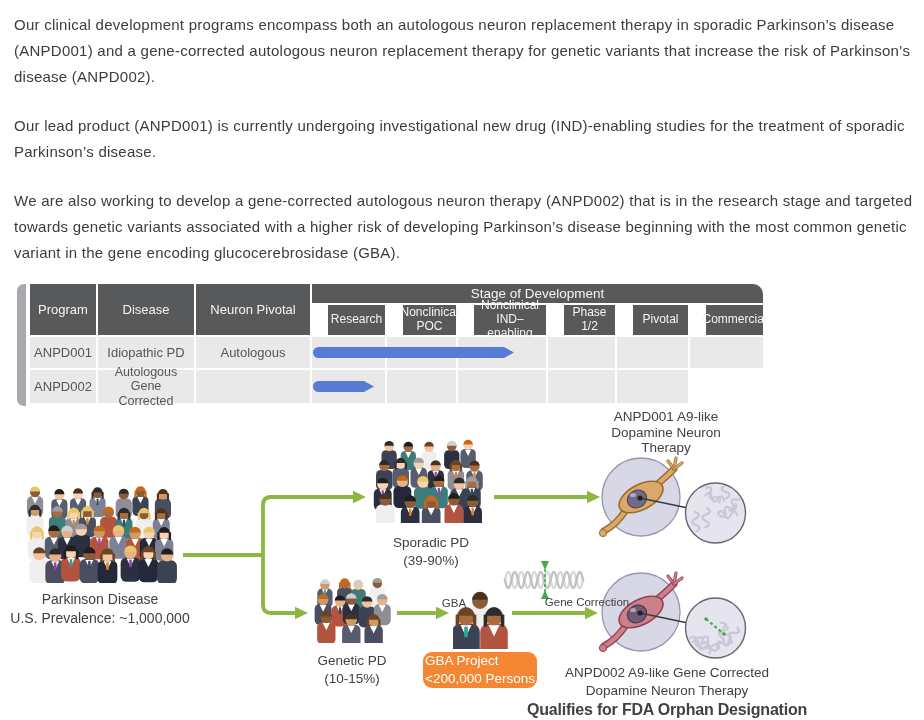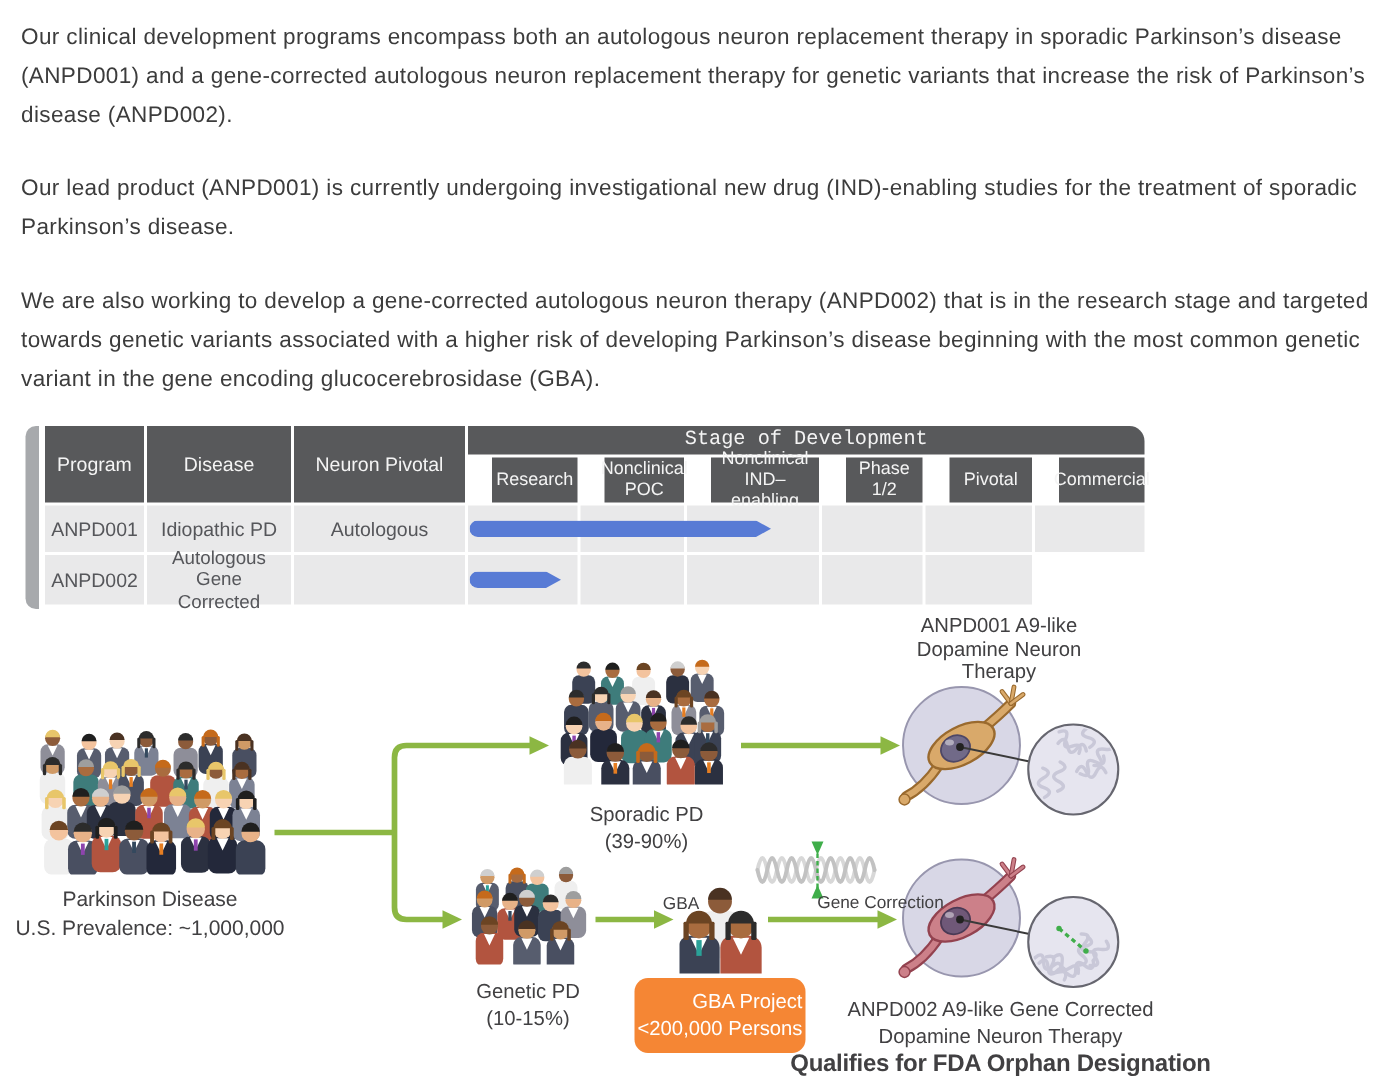--- a/index.html
+++ b/index.html
@@ -11,38 +11,38 @@
   
   .pipeline{position:absolute;left:17px;top:284px;width:746px;height:124px;}
   .spine{position:absolute;left:0;top:0;width:9px;height:122px;background:var(--spine);
          border-radius:7px 0 0 7px;}
   .pgrid{position:absolute;left:13px;top:0;display:grid;
          grid-template-columns:66px 96px 114px 73px 69px 88px 67px 71px 73px;
          grid-template-rows:19px 30px 31px 33px;gap:2px;}
   .cell{display:flex;align-items:center;justify-content:center;text-align:center;}
   .hcell{background:var(--hdr);color:#f4f4f4;font-size:13px;}
   .c-prog{grid-area:1/1/3/2}.c-dis{grid-area:1/2/3/3}.c-ther{grid-area:1/3/3/4}
-  .stage-span{grid-area:1/4/2/10;font-size:13.5px;border-radius:0 10px 0 0;font-family:Liberation Mono, monospace;}
+  .stage-span{grid-area:1/4/2/10;font-size:13.5px;border-radius:0 10px 0 0;}
   .sub{font-size:12px;line-height:1.15;white-space:pre-line;margin-left:16px;}
   .bcell{background:var(--rowbg);color:#55565a;font-size:13px;}
   .two{white-space:pre-line;font-size:12.5px;line-height:1.15;}
   .small-d{font-size:11.5px;letter-spacing:-0.3px;}
   .bar{position:absolute;left:296px;height:11px;background:var(--bar);
        border-radius:6px 0 0 6px;
        clip-path:polygon(0 0,calc(100% - 10px) 0,100% 50%,calc(100% - 10px) 100%,0 100%);}
   
   .diagram{position:absolute;left:0;top:405px;width:924px;height:315px;}
   .diagram svg{position:absolute;overflow:visible;}
   .crowd{overflow:hidden !important;}
   .dlabel{position:absolute;transform:translateX(-50%);text-align:center;color:#414042;
           font-size:13.5px;line-height:17.5px;white-space:pre-line;width:max-content;}
   .sm{font-size:11.5px;margin-left:38px;}
   .subq{font-size:16px;font-weight:600;letter-spacing:-0.2px;}
-  .gba-box{position:absolute;width:114px;height:50px;background:var(--orange);border-radius:9px;
-           display:flex;align-items:center;justify-content:center;text-align:right;
+  .gba-box{position:absolute;width:114px;height:36px;background:var(--orange);border-radius:9px;
+           display:flex;align-items:center;justify-content:center;text-align:left;
            color:#fff;font-size:13.5px;line-height:18px;white-space:pre-line;}
 </style>
 </head>
 <body>
 
 <div class="page">
 
   <section class="intro">
     <p>Our clinical development programs encompass both an autologous neuron replacement therapy in sporadic Parkinson’s disease (ANPD001) and a gene-corrected autologous neuron replacement therapy for genetic variants that increase the risk of Parkinson’s disease (ANPD002).</p>
     <p>Our lead product (ANPD001) is currently undergoing investigational new drug (IND)-enabling studies for the treatment of sporadic Parkinson’s disease.</p>

